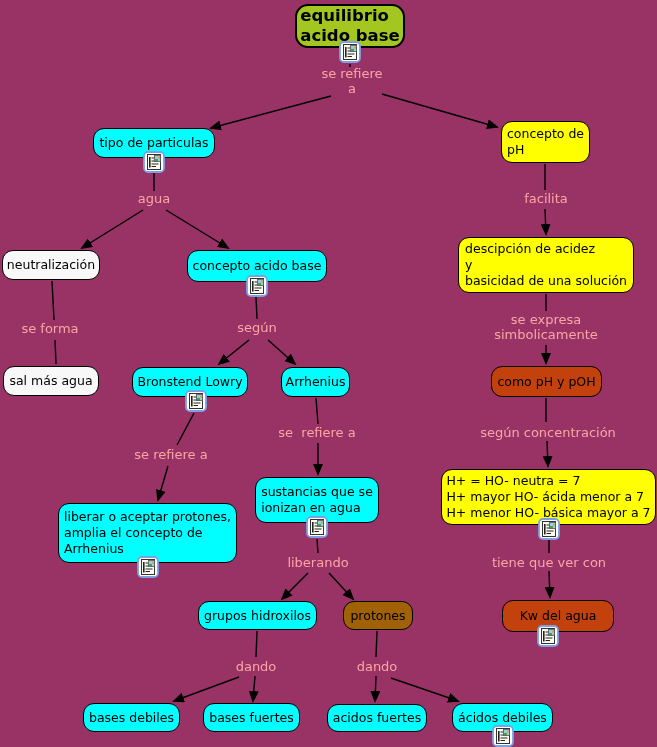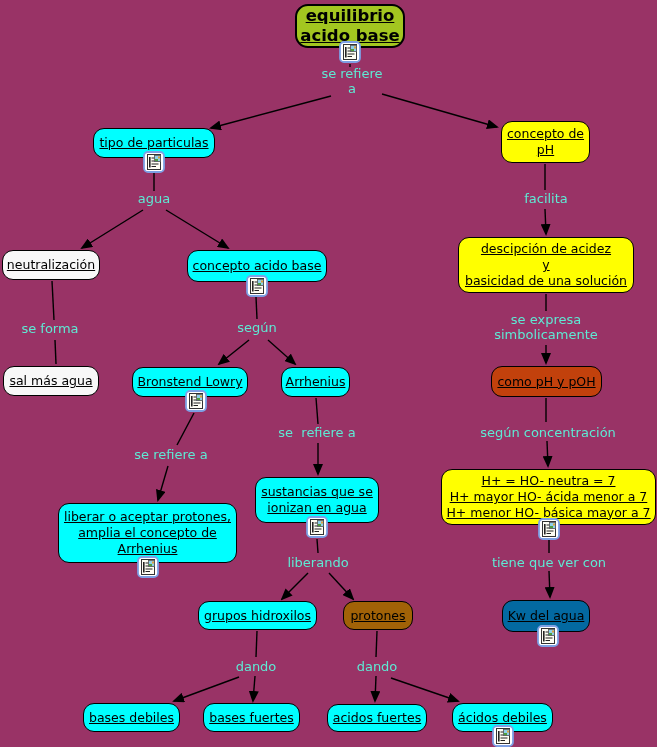--- a/index.html
+++ b/index.html
@@ -8,31 +8,31 @@
     position:relative;
     width:657px;height:747px;
     background:#993366;
     overflow:hidden;
     font-family:"DejaVu Sans","Liberation Sans",sans-serif;
   }
   svg.edge-layer{position:absolute;left:0;top:0;z-index:1;}
   .node{
     position:absolute;z-index:2;
     display:flex;align-items:center;justify-content:center;
-    text-align:center;white-space:pre;
+    white-space:pre;
     border:1.5px solid #000;border-radius:11px;
     box-sizing:border-box;padding:12px 4px;
-    font-size:12.5px;line-height:1.26;color:#000;text-decoration:underline;
+    font-size:12.5px;line-height:1.26;color:#000;
   }
   .node.green{font-weight:bold;font-size:16.5px;line-height:1.2;border-radius:13px;border-width:2px;}
   .link-label{
     position:absolute;z-index:2;
     transform:translateX(-50%);
     text-align:center;white-space:pre;
-    font-size:13px;line-height:1.15;color:#5eead4;
+    font-size:13px;line-height:1.15;color:#fca5a5;
   }
   .res-icon{position:absolute;z-index:3;width:22px;height:22px;}
 </style>
 </head>
 <body>
 
 <div class="canvas" id="canvas" style="background: rgb(153, 51, 102);">
     <svg width="657" height="747" class="edge-layer">
       <defs>
         <marker id="arw" viewBox="0 0 12 10" refX="10" refY="5" markerWidth="12" markerHeight="10" markerUnits="userSpaceOnUse" orient="auto">
@@ -189,21 +189,21 @@
         <rect x="4.5" y="3.5" width="13" height="15" fill="#fffef4" stroke="#333" stroke-width="1"></rect>
         <line x1="6.8" y1="6" x2="6.8" y2="16.5" stroke="#222" stroke-width="1.6"></line>
         <line x1="8.5" y1="7" x2="15.5" y2="7" stroke="#222" stroke-width="1"></line>
         <line x1="8.5" y1="10" x2="15.5" y2="10" stroke="#222" stroke-width="1"></line>
         <line x1="8.5" y1="13" x2="15.5" y2="13" stroke="#222" stroke-width="1"></line>
         <line x1="8.5" y1="15.5" x2="13" y2="15.5" stroke="#222" stroke-width="1"></line>
         <rect x="11.5" y="4.5" width="6" height="6" fill="#8fd0ea" stroke="#555" stroke-width="0.8"></rect>
         <rect x="12" y="8" width="3" height="2" fill="#4f9e3c"></rect>
         <rect x="15" y="5.5" width="2" height="2" fill="#e0a23c"></rect>
       </svg></div>
-    <div class="node yellow" style="left: 502px; top: 600px; width: 88px; height: 32px; background: #0369a1; border-color: rgb(0, 0, 0);">Kw del agua</div>
+    <div class="node yellow" style="left: 502px; top: 600px; width: 112px; height: 32px; background: #c2410c; border-color: rgb(0, 0, 0);">Kw del agua</div>
     <div class="res-icon" style="left: 536.5px; top: 625px;"><svg width="22" height="22" viewBox="0 0 22 22">
         <rect x="1" y="1" width="20" height="20" rx="4" fill="#ffffff" stroke="#7da0e4" stroke-width="1.8"></rect>
         <rect x="4.5" y="3.5" width="13" height="15" fill="#fffef4" stroke="#333" stroke-width="1"></rect>
         <line x1="6.8" y1="6" x2="6.8" y2="16.5" stroke="#222" stroke-width="1.6"></line>
         <line x1="8.5" y1="7" x2="15.5" y2="7" stroke="#222" stroke-width="1"></line>
         <line x1="8.5" y1="10" x2="15.5" y2="10" stroke="#222" stroke-width="1"></line>
         <line x1="8.5" y1="13" x2="15.5" y2="13" stroke="#222" stroke-width="1"></line>
         <line x1="8.5" y1="15.5" x2="13" y2="15.5" stroke="#222" stroke-width="1"></line>
         <rect x="11.5" y="4.5" width="6" height="6" fill="#8fd0ea" stroke="#555" stroke-width="0.8"></rect>
         <rect x="12" y="8" width="3" height="2" fill="#4f9e3c"></rect>

